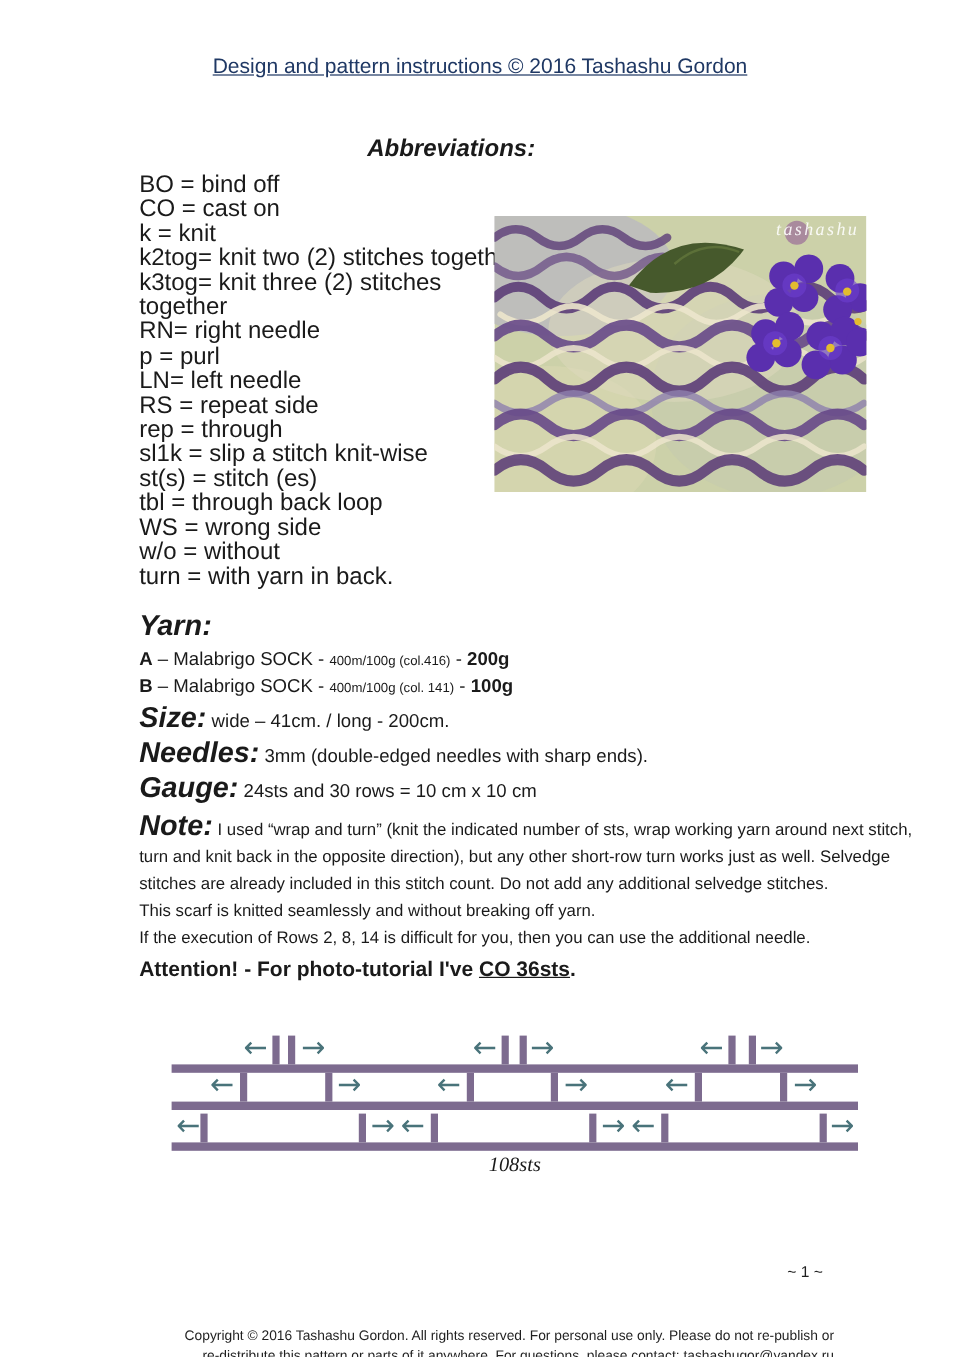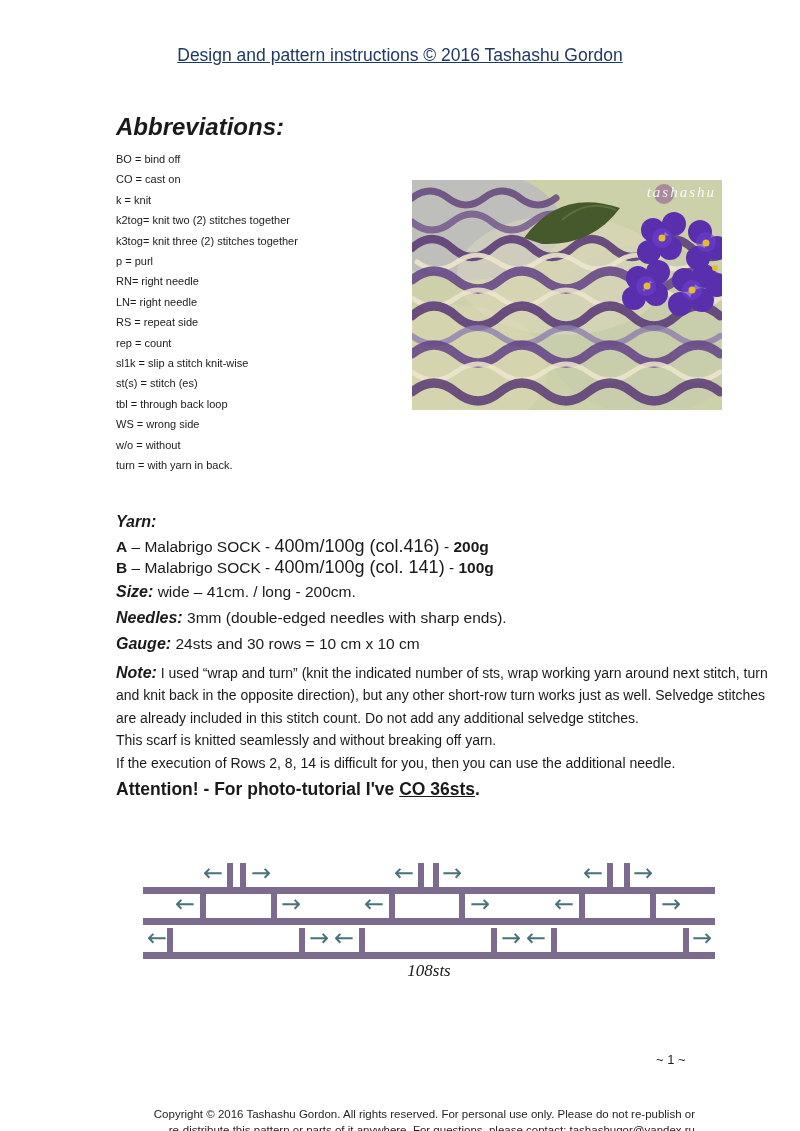--- a/index.html
+++ b/index.html
@@ -6,34 +6,34 @@
   .page{
     position:relative;width:800px;height:1131px;background:#ffffff;
     font-family:"Liberation Sans",sans-serif;color:#1a1a1a;overflow:hidden;
   }
   
   .doc-header{position:absolute;top:44px;left:0;width:100%;text-align:center;
     color:#1f3864;font-size:17.5px;line-height:22px;}
   .doc-subtitle{text-decoration:underline;}
   
   .abbr-section{position:absolute;left:116px;top:113px;width:330px;}
-  .sec-heading{font-size:24px;font-weight:bold;font-style:italic;margin:0 0 8px 0;}
-  .abbr-item{font-size:11px;line-height:20.4px;}
+  .sec-heading{font-size:20px;font-weight:bold;font-style:italic;margin:0 0 8px 0;text-align:right;}
+  .abbr-item{font-size:20px;line-height:20.4px;}
   
   .photo{position:absolute;left:412px;top:180px;width:310px;height:230px;margin:0;}
   .photo svg{display:block;width:310px;height:230px;}
   .watermark{position:absolute;top:4px;right:6px;font-family:"Liberation Serif",serif;
     font-style:italic;font-size:15px;letter-spacing:2px;color:rgba(255,255,255,0.88);}
   
   .details{position:absolute;left:116px;top:510px;width:655px;}
   .details p{margin:0;}
-  .hi{font-weight:bold;font-style:italic;font-size:16px;}
+  .hi{font-weight:bold;font-style:italic;font-size:24px;}
   .b{font-weight:bold;}
   .u{text-decoration:underline;}
-  .sm{font-size:18px;}
+  .sm{font-size:11px;}
   p.sec-h{line-height:24px;margin:0 0 2px 0;}
   p.yarn{font-size:15.5px;line-height:21px;}
   p.line{font-size:15.5px;line-height:25px;margin-top:1px;}
   p.para{font-size:14px;line-height:22.4px;}
   p.para.first{margin-top:6px;}
   p.attention{font-size:17.5px;font-weight:bold;line-height:24px;margin-top:3px;}
   
   .diagram{position:absolute;left:143px;top:858px;width:572px;height:128px;}
   .bar{position:absolute;left:0;width:572px;height:7px;}
   .tick{position:absolute;width:6px;height:24px;}
@@ -56,25 +56,25 @@
   </header>
 
   <section class="abbr-section">
     <h2 class="sec-heading">Abbreviations:</h2>
     <div>
         <div class="abbr-item">BO = bind off</div>
         <div class="abbr-item">CO = cast on</div>
         <div class="abbr-item">k = knit</div>
         <div class="abbr-item">k2tog= knit two (2) stitches together</div>
         <div class="abbr-item">k3tog= knit three (2) stitches together</div>
+        <div class="abbr-item">RN= right needle</div>
         <div class="abbr-item">p = purl</div>
-        <div class="abbr-item">RN= right needle</div>
-        <div class="abbr-item">LN= right needle</div>
+        <div class="abbr-item">LN= left needle</div>
         <div class="abbr-item">RS = repeat side</div>
-        <div class="abbr-item">rep = count</div>
+        <div class="abbr-item">rep = through</div>
         <div class="abbr-item">sl1k = slip a stitch knit-wise</div>
         <div class="abbr-item">st(s) = stitch (es)</div>
         <div class="abbr-item">tbl = through back loop</div>
         <div class="abbr-item">WS = wrong side</div>
         <div class="abbr-item">w/o = without</div>
         <div class="abbr-item">turn = with yarn in back.</div>
       </div>
   </section>
 
   <figure class="photo">

